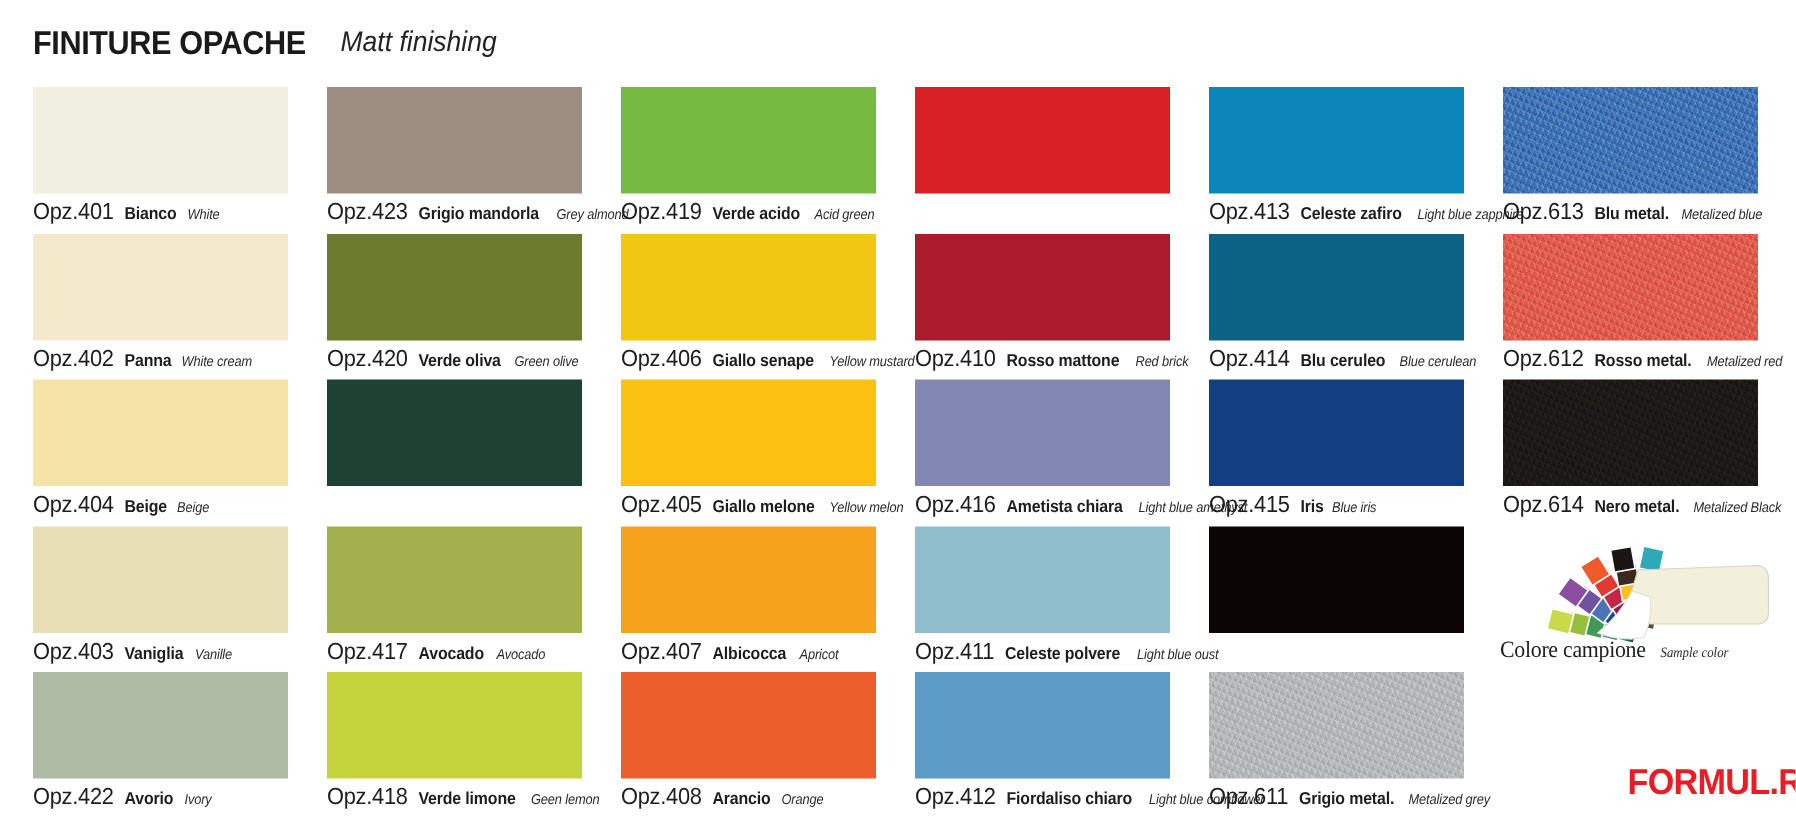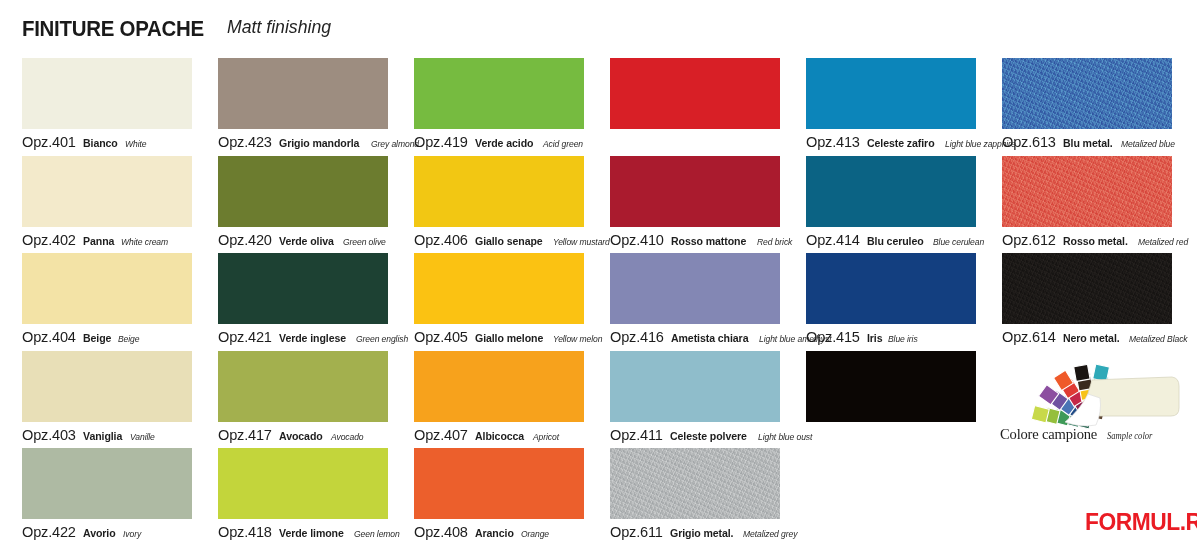--- a/index.html
+++ b/index.html
@@ -8,21 +8,21 @@
     background:#ffffff;
     font-family:"Liberation Sans", sans-serif;
     overflow:hidden;
     position:relative;
   }
   #page{position:relative;width:1197px;height:548px;}
 
   
   .header{
     position:absolute;left:22px;top:16px;
-    display:flex;align-items:flex-start;gap:9px;
+    display:flex;align-items:center;gap:9px;
     white-space:nowrap;
   }
   .header .it{
     font-size:22px;font-weight:bold;color:#1a1a1a;
     letter-spacing:-0.3px;
     transform:scaleX(0.93);transform-origin:left center;
   }
   .header .en{
     font-size:19px;font-style:italic;color:#232323;
     transform:scaleX(0.93);transform-origin:left center;
@@ -204,25 +204,20 @@
       <div class="cell">
         <div class="swatch" style="background: rgb(243, 227, 166);"></div>
         <div class="caption">
           <span class="code">Opz.404</span>
           <span class="name-it">Beige</span>
           <span class="name-en">Beige</span>
         </div>
       </div>
       <div class="cell">
         <div class="swatch" style="background: rgb(29, 65, 51);"></div>
-        <div class="caption">
-          <span class="code">Opz.421</span>
-          <span class="name-it">Verde inglese</span>
-          <span class="name-en">Green english</span>
-        </div>
       </div>
       <div class="cell">
         <div class="swatch" style="background: rgb(251, 194, 18);"></div>
         <div class="caption">
           <span class="code">Opz.405</span>
           <span class="name-it">Giallo melone</span>
           <span class="name-en">Yellow melon</span>
         </div>
       </div>
       <div class="cell">
@@ -300,20 +295,28 @@
           <span class="name-it">Verde limone</span>
           <span class="name-en">Geen lemon</span>
         </div>
       </div>
       <div class="cell">
         <div class="swatch" style="background: rgb(236, 95, 44);"></div>
         <div class="caption">
           <span class="code">Opz.408</span>
           <span class="name-it">Arancio</span>
           <span class="name-en">Orange</span>
+        </div>
+      </div>
+      <div class="cell">
+        <div class="swatch" style="background: rgb(91, 155, 198);"></div>
+        <div class="caption">
+          <span class="code">Opz.412</span>
+          <span class="name-it">Fiordaliso chiaro</span>
+          <span class="name-en">Light blue cornflower</span>
         </div>
       </div>
       <div class="cell">
         <div class="swatch metal" style="background: rgb(185, 188, 189);"></div>
         <div class="caption">
           <span class="code">Opz.611</span>
           <span class="name-it">Grigio metal.</span>
           <span class="name-en">Metalized grey</span>
         </div>
       </div>

